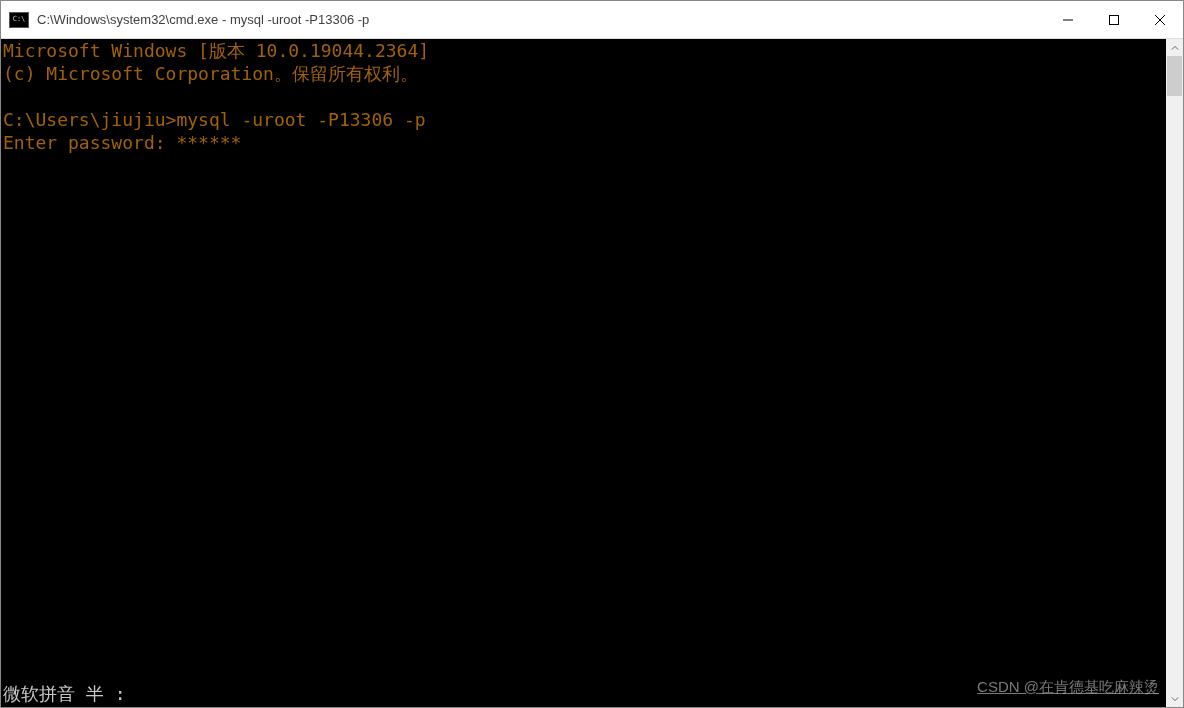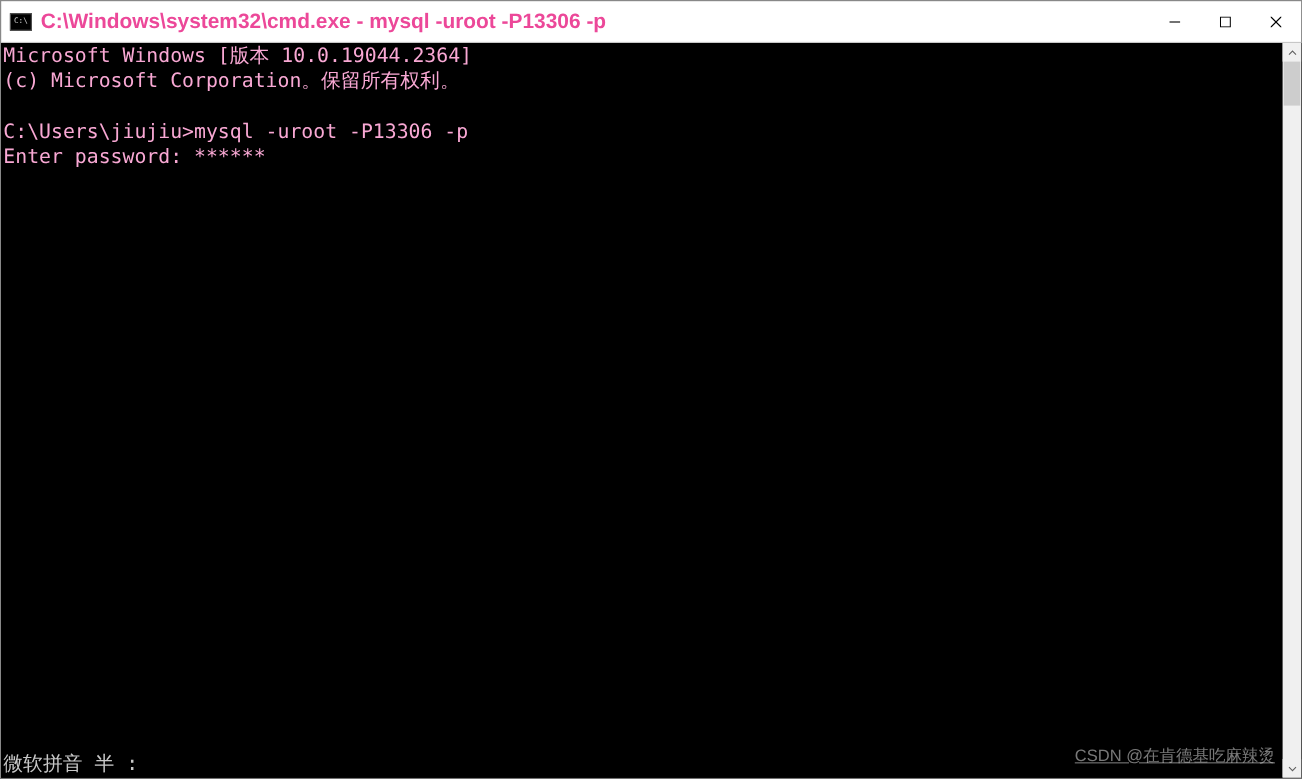--- a/index.html
+++ b/index.html
@@ -49,23 +49,22 @@
       justify-content: center;
     }
     .app-icon::before {
       content: "C:\\";
       color: #ccc;
       font-size: 7px;
       font-family: monospace;
       line-height: 1;
     }
     .title-text {
-      font-size: 19px;
-      color: #ec4899;
-      font-weight: bold;
+      font-size: 13px;
+      color: #404040;
     }
     .titlebar-buttons {
       display: flex;
       height: 100%;
     }
     .win-btn {
       width: 46px;
       height: 100%;
       display: flex;
       align-items: center;
@@ -81,21 +80,21 @@
     .content-area {
       flex: 1;
       display: flex;
       background: #000000;
       position: relative;
       overflow: hidden;
     }
     .terminal {
       flex: 1;
       background: #000000;
-      color: #f9a8d4;
+      color: #a16207;
       font-family: "NSimSun", "SimSun", "Consolas", monospace;
       font-size: 18px;
       line-height: 23px;
       padding: 0px 2px;
       white-space: pre;
       overflow: hidden;
     }
     .scrollbar {
       width: 17px;
       background: #f0f0f0;

